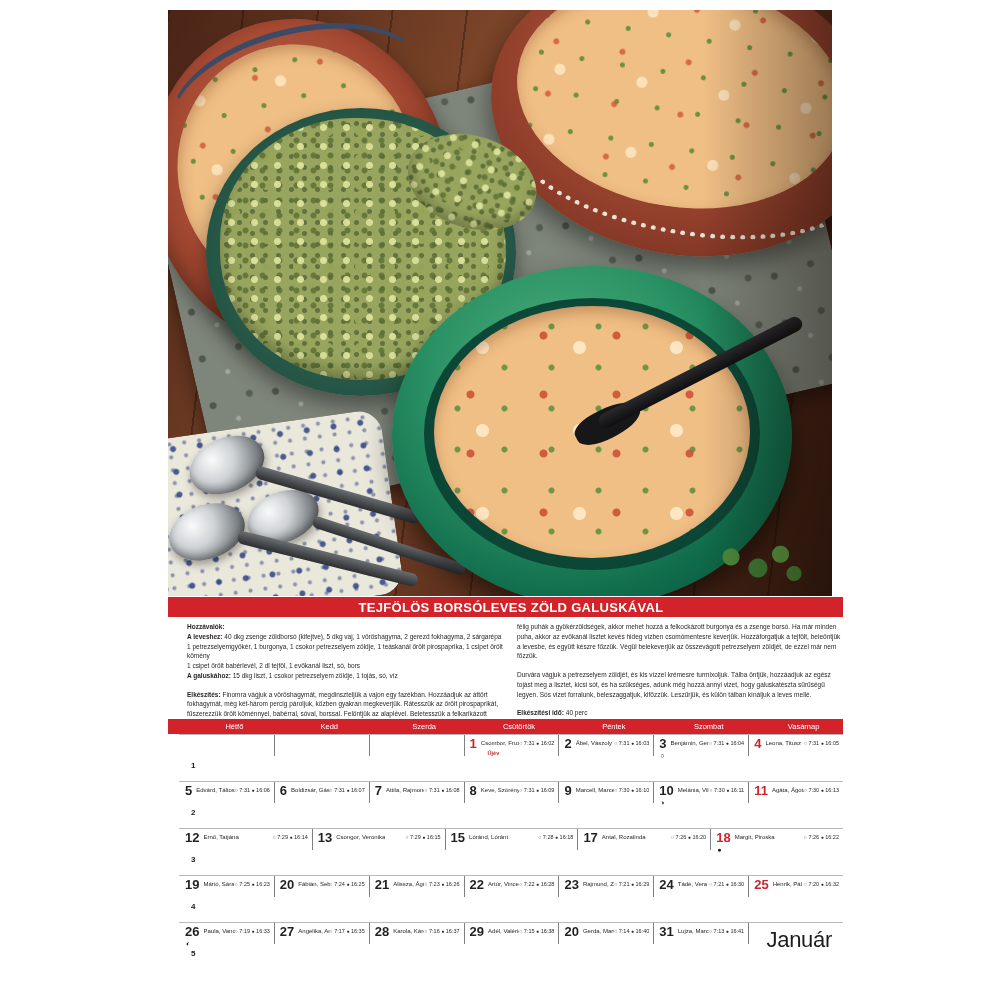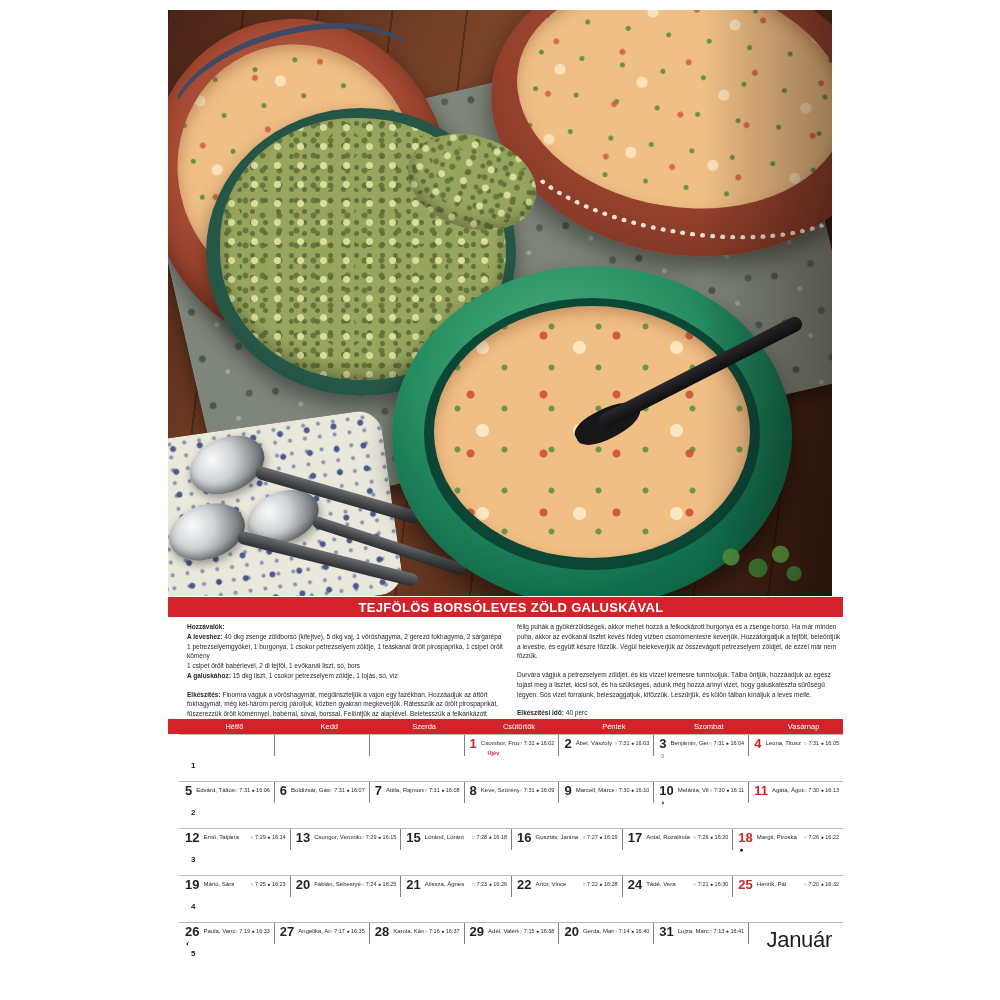--- a/index.html
+++ b/index.html
@@ -291,27 +291,20 @@
         </div>
         <div class="calcell">
           <div class="celltop">
             <span class="daynum">15</span>
             <span class="names">Lóránd, Lóránt</span>
             <span class="sun"><span class="glyph">○</span> 7:28 <span class="glyph">●</span> 16:18</span>
           </div>
         </div>
         <div class="calcell">
           <div class="celltop">
-            <span class="daynum">16</span>
-            <span class="names">Gusztáv, Janina</span>
-            <span class="sun"><span class="glyph">○</span> 7:27 <span class="glyph">●</span> 16:19</span>
-          </div>
-        </div>
-        <div class="calcell">
-          <div class="celltop">
             <span class="daynum">17</span>
             <span class="names">Antal, Rozalinda</span>
             <span class="sun"><span class="glyph">○</span> 7:26 <span class="glyph">●</span> 16:20</span>
           </div>
         </div>
         <div class="calcell">
           <div class="celltop">
             <span class="daynum red">18</span>
             <span class="names">Margit, Piroska</span>
             <span class="sun"><span class="glyph">○</span> 7:26 <span class="glyph">●</span> 16:22</span>
@@ -344,20 +337,27 @@
         </div>
         <div class="calcell">
           <div class="celltop">
             <span class="daynum">22</span>
             <span class="names">Artúr, Vince</span>
             <span class="sun"><span class="glyph">○</span> 7:22 <span class="glyph">●</span> 16:28</span>
           </div>
         </div>
         <div class="calcell">
           <div class="celltop">
+            <span class="daynum">23</span>
+            <span class="names">Rajmund, Zelma</span>
+            <span class="sun"><span class="glyph">○</span> 7:21 <span class="glyph">●</span> 16:29</span>
+          </div>
+        </div>
+        <div class="calcell">
+          <div class="celltop">
             <span class="daynum">24</span>
             <span class="names">Tádé, Vera</span>
             <span class="sun"><span class="glyph">○</span> 7:21 <span class="glyph">●</span> 16:30</span>
           </div>
         </div>
         <div class="calcell">
           <div class="celltop">
             <span class="daynum red">25</span>
             <span class="names">Henrik, Pál</span>
             <span class="sun"><span class="glyph">○</span> 7:20 <span class="glyph">●</span> 16:32</span>

